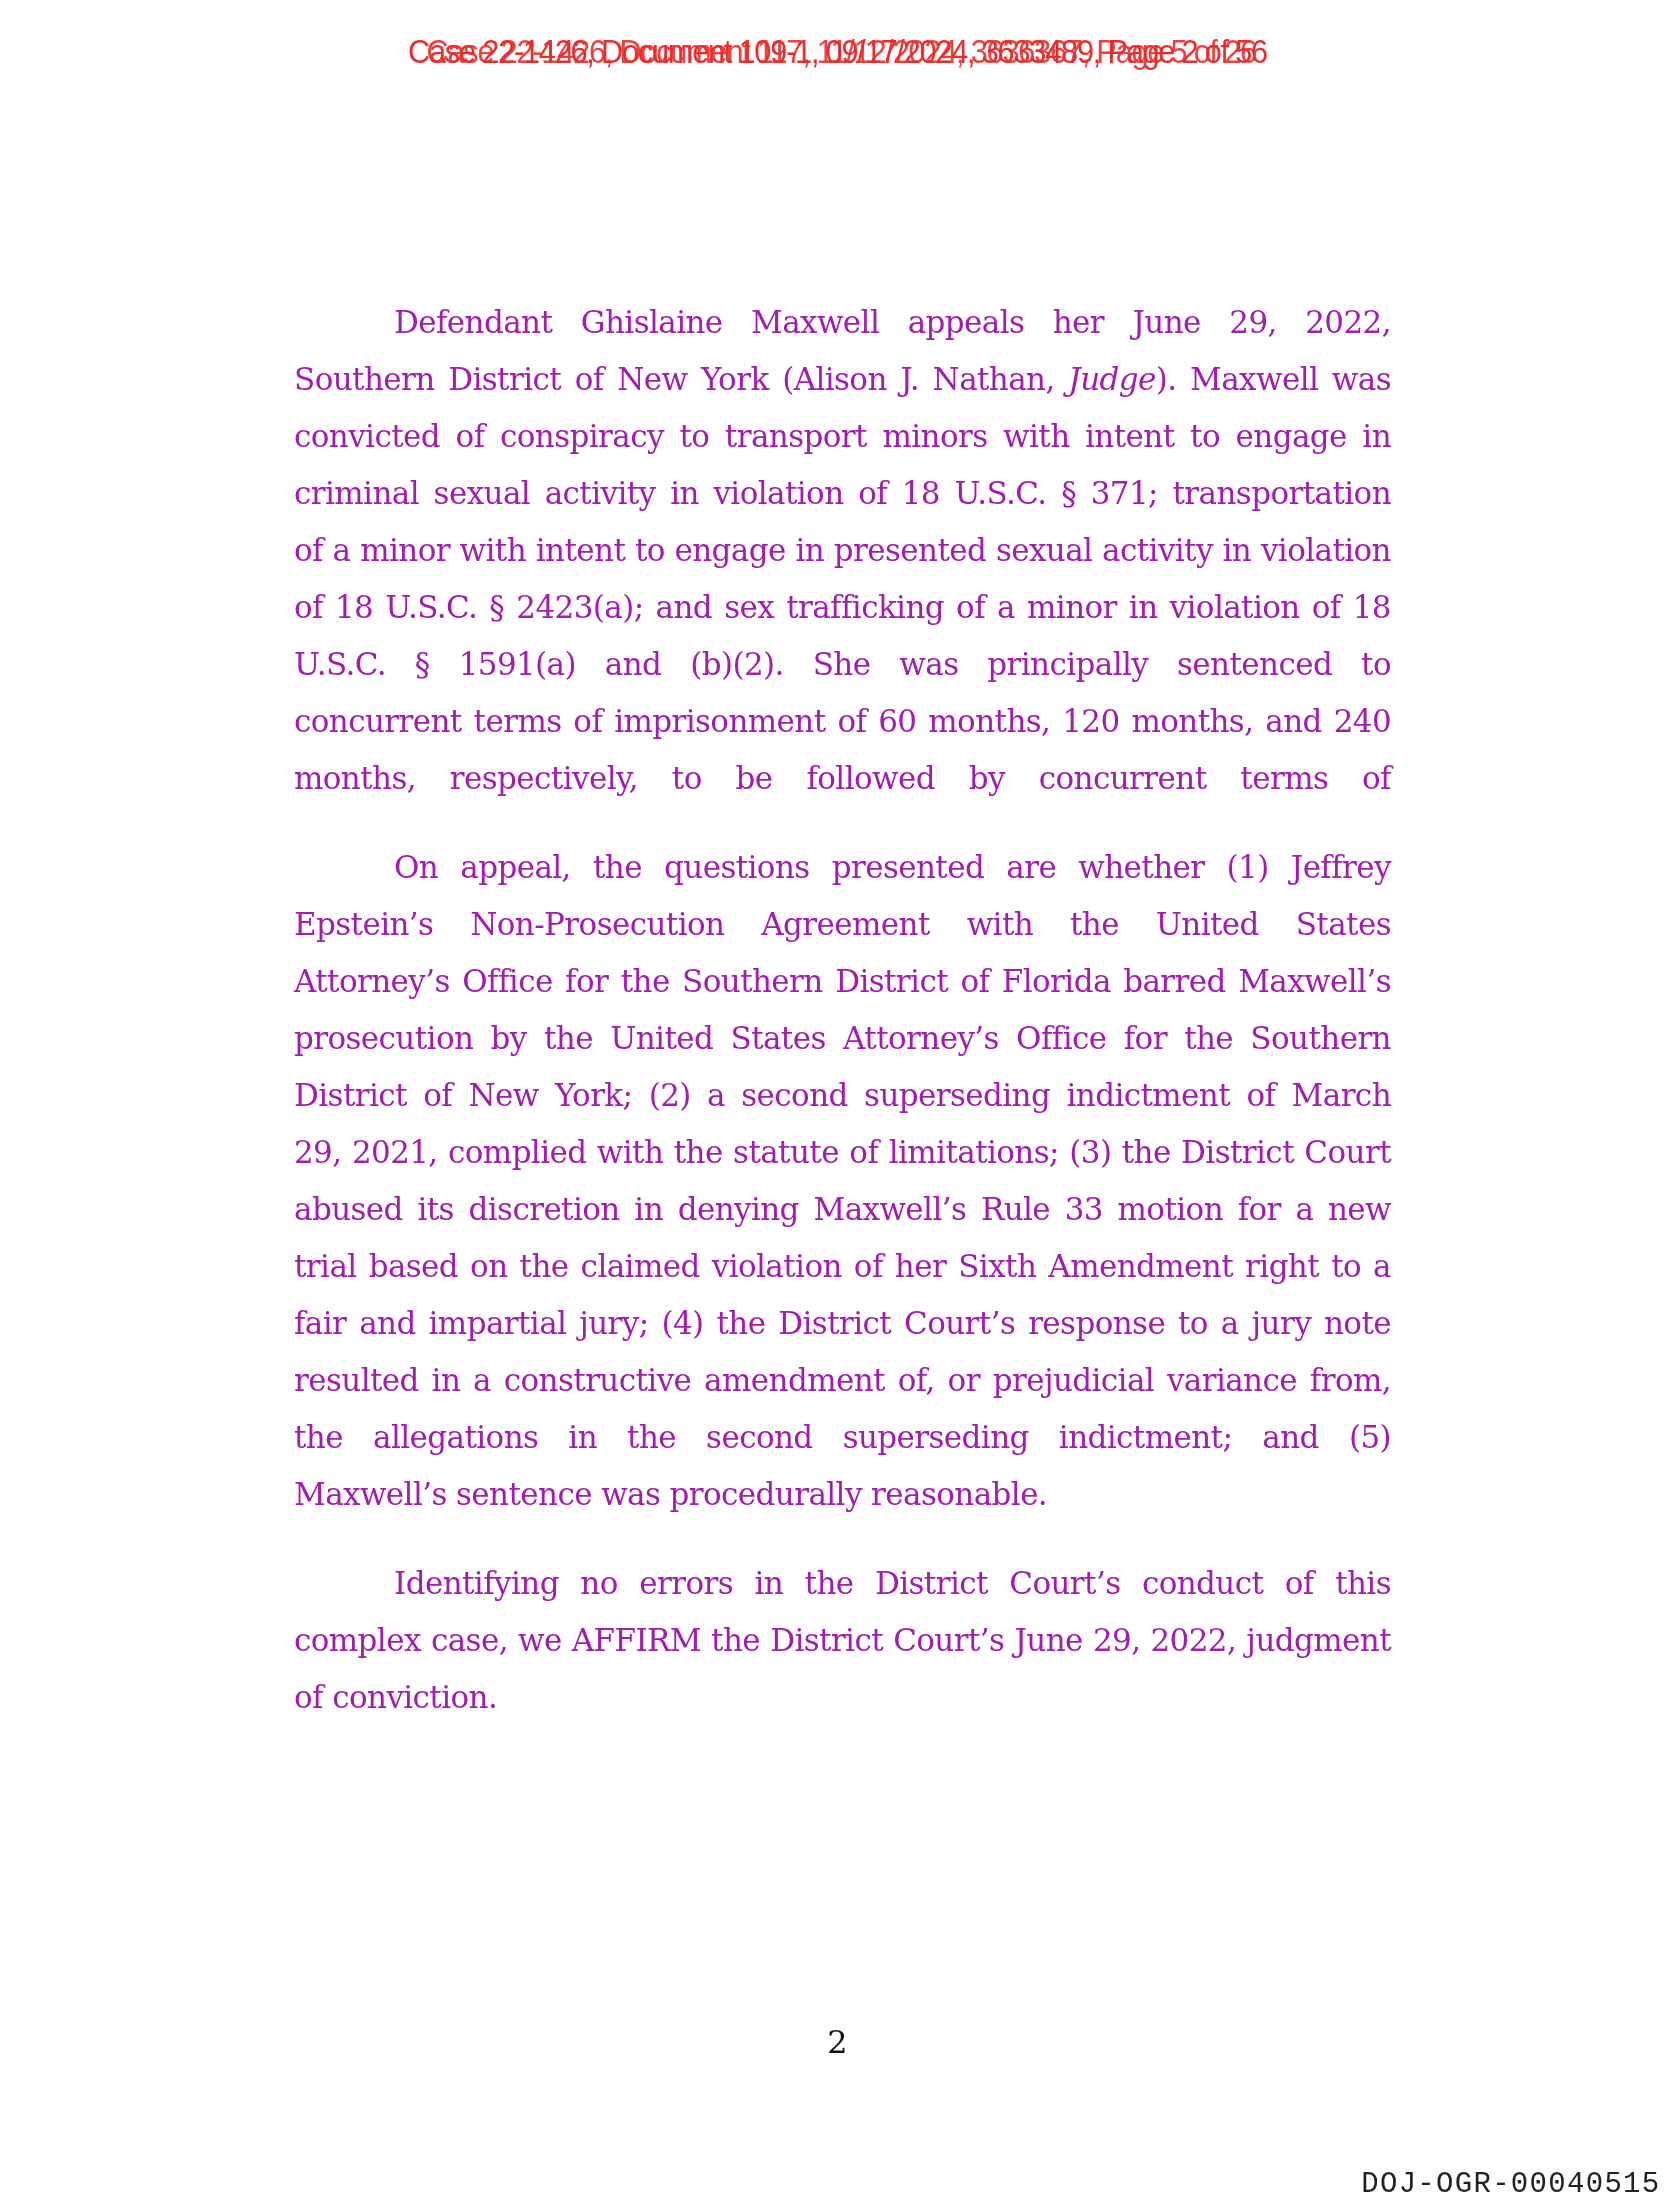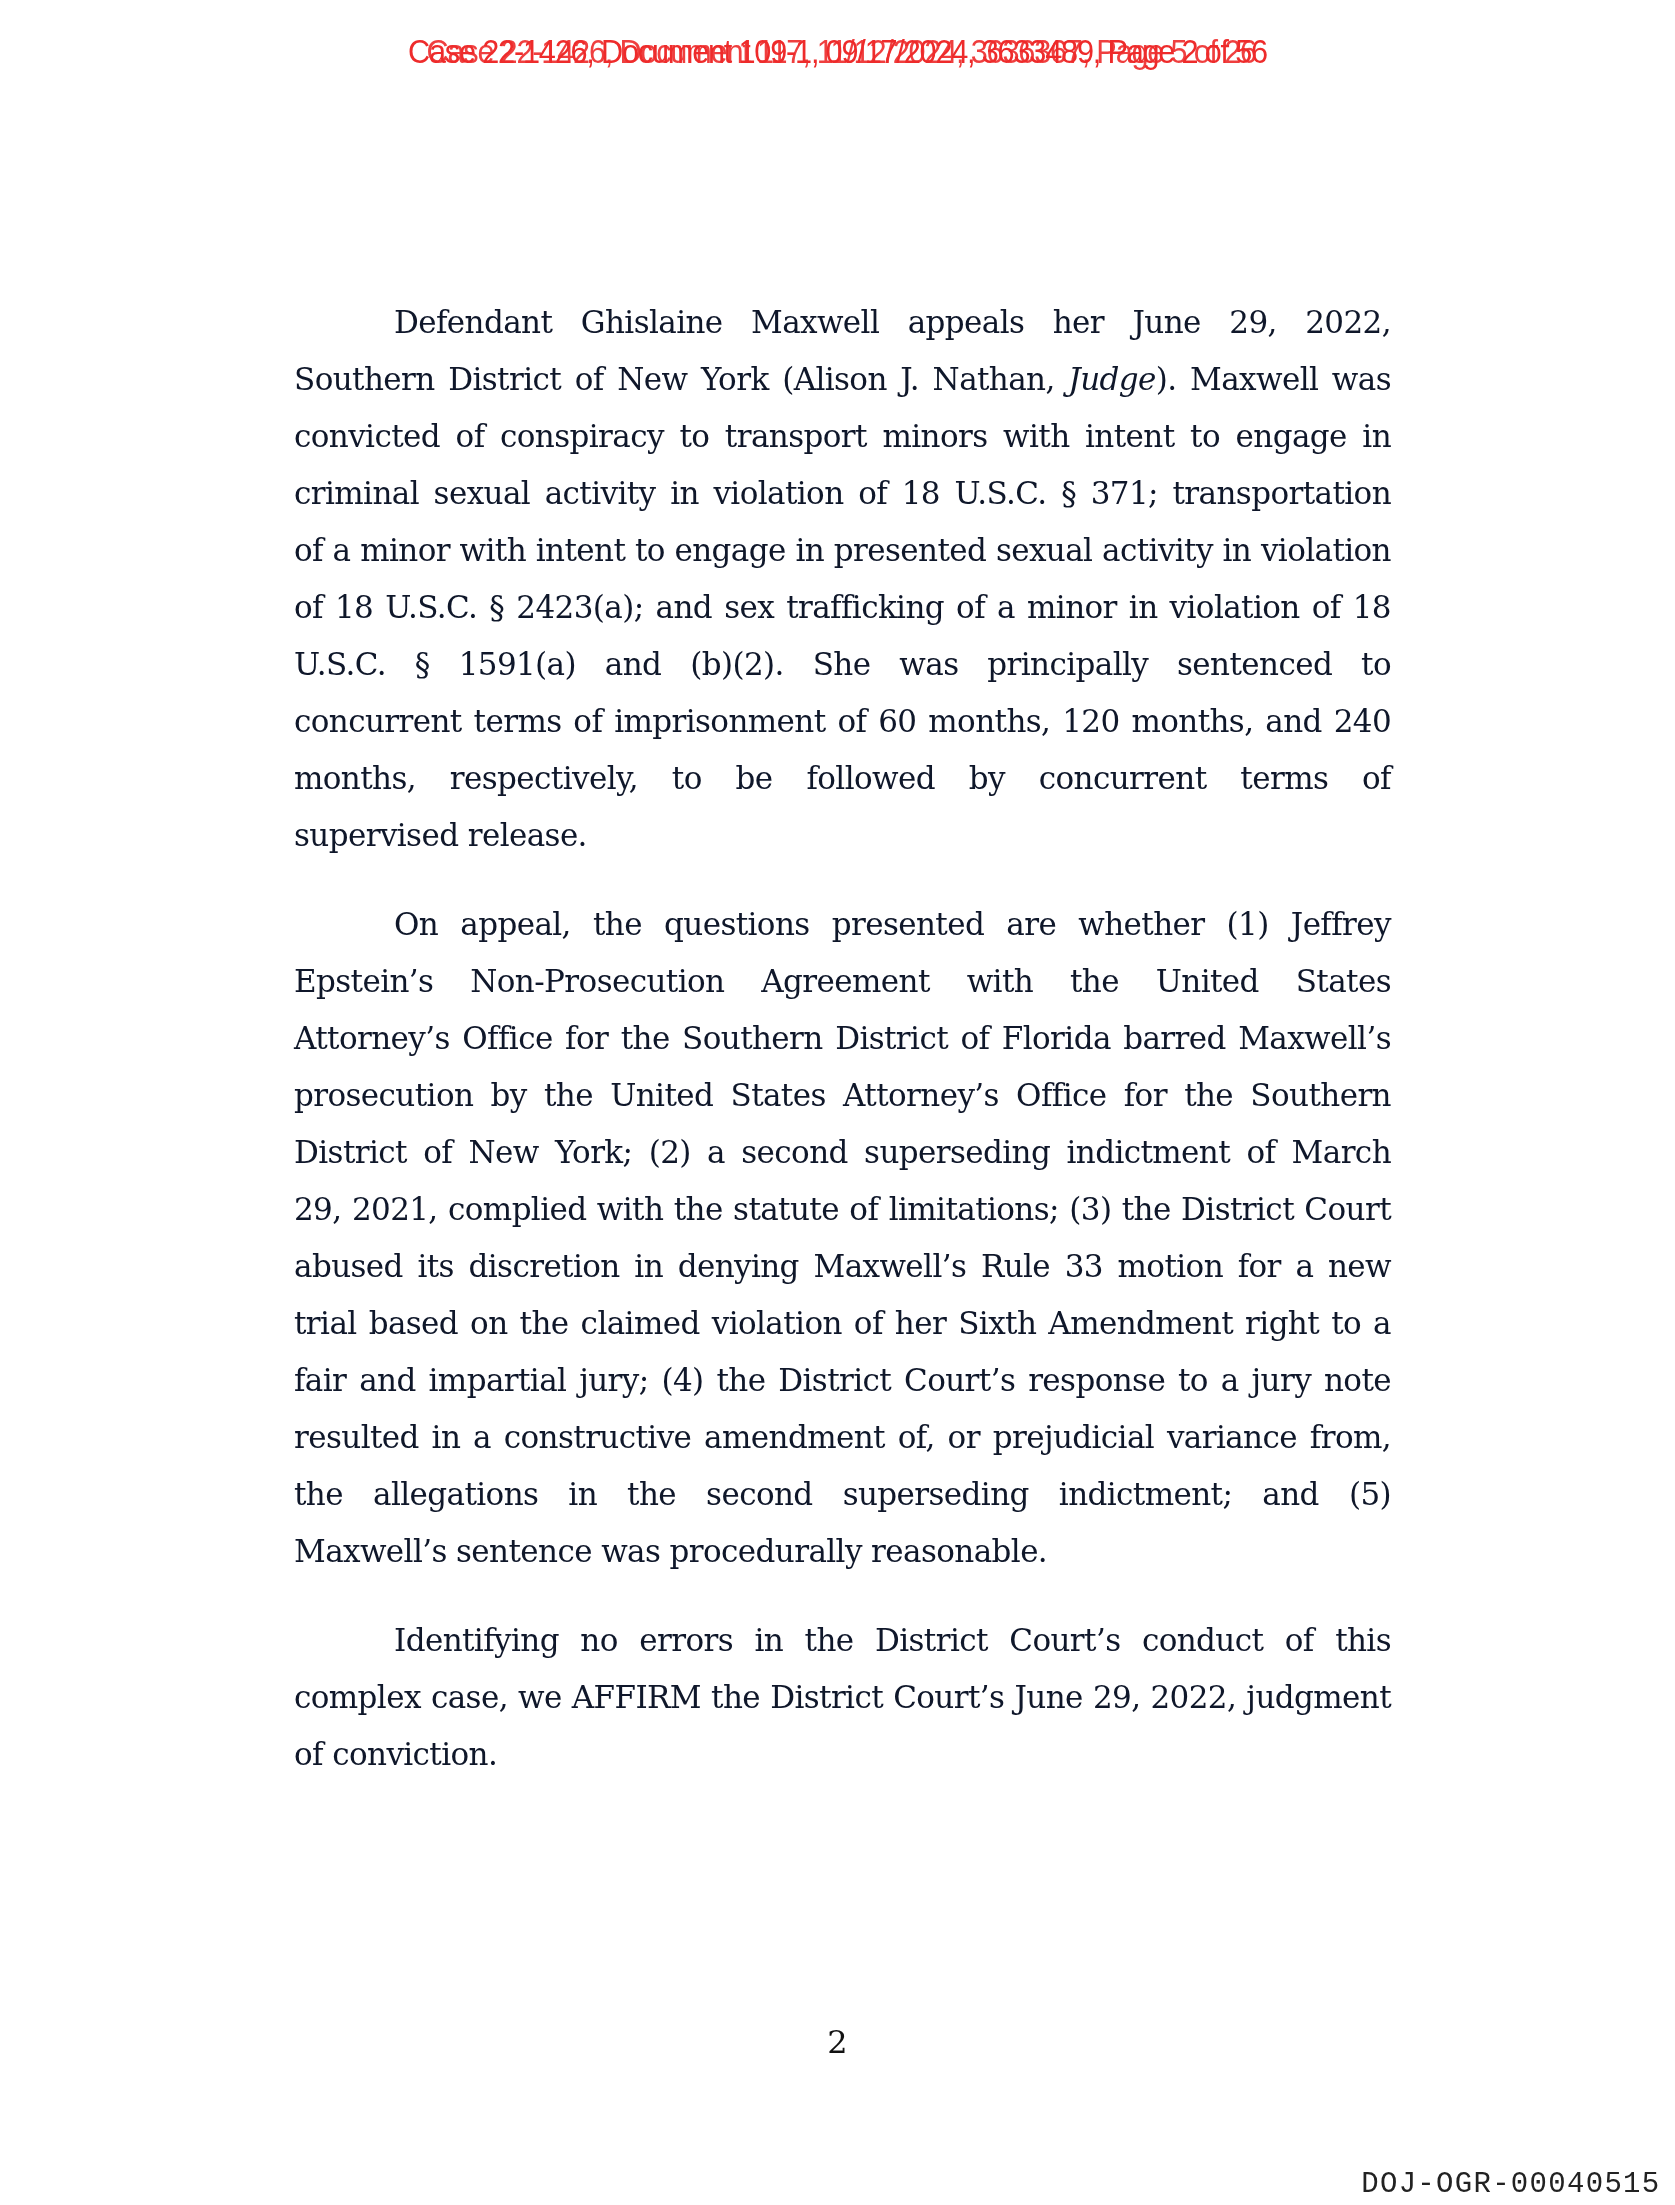--- a/index.html
+++ b/index.html
@@ -40,21 +40,21 @@
       opacity: 0.9;
     }
     .body-text {
       position: absolute;
       left: 294px;
       top: 294px;
       width: 1097px;
       font-family: "DejaVu Serif", serif;
       font-size: 31px;
       line-height: 57px;
-      color: #0f172a;
+      color: #a21caf;
       text-align: justify;
       letter-spacing: -0.6px;
       word-spacing: 0px;
     }
     .para {
       margin: 0 0 32px 0;
       text-indent: 100px;
     }
     .para .line {
       display: block;
@@ -101,21 +101,20 @@
   <div class="para">
     <span class="line first">Defendant Ghislaine Maxwell appeals her June 29, 2022,</span>
     <span class="line"><span>Southern District of New York (Alison J. Nathan, </span><em>Judge</em><span>). Maxwell was</span></span>
     <span class="line">convicted of conspiracy to transport minors with intent to engage in</span>
     <span class="line">criminal sexual activity in violation of 18 U.S.C. § 371; transportation</span>
     <span class="line">of a minor with intent to engage in presented sexual activity in violation</span>
     <span class="line">of 18 U.S.C. § 2423(a); and sex trafficking of a minor in violation of 18</span>
     <span class="line">U.S.C. § 1591(a) and (b)(2). She was principally sentenced to</span>
     <span class="line">concurrent terms of imprisonment of 60 months, 120 months, and 240</span>
     <span class="line">months, respectively, to be followed by concurrent terms of</span>
-    <span class="line last">supervised release.</span>
   </div>
 
   <div class="para">
     <span class="line first">On appeal, the questions presented are whether (1) Jeffrey</span>
     <span class="line">Epstein’s Non-Prosecution Agreement with the United States</span>
     <span class="line">Attorney’s Office for the Southern District of Florida barred Maxwell’s</span>
     <span class="line">prosecution by the United States Attorney’s Office for the Southern</span>
     <span class="line">District of New York; (2) a second superseding indictment of March</span>
     <span class="line">29, 2021, complied with the statute of limitations; (3) the District Court</span>
     <span class="line">abused its discretion in denying Maxwell’s Rule 33 motion for a new</span>

